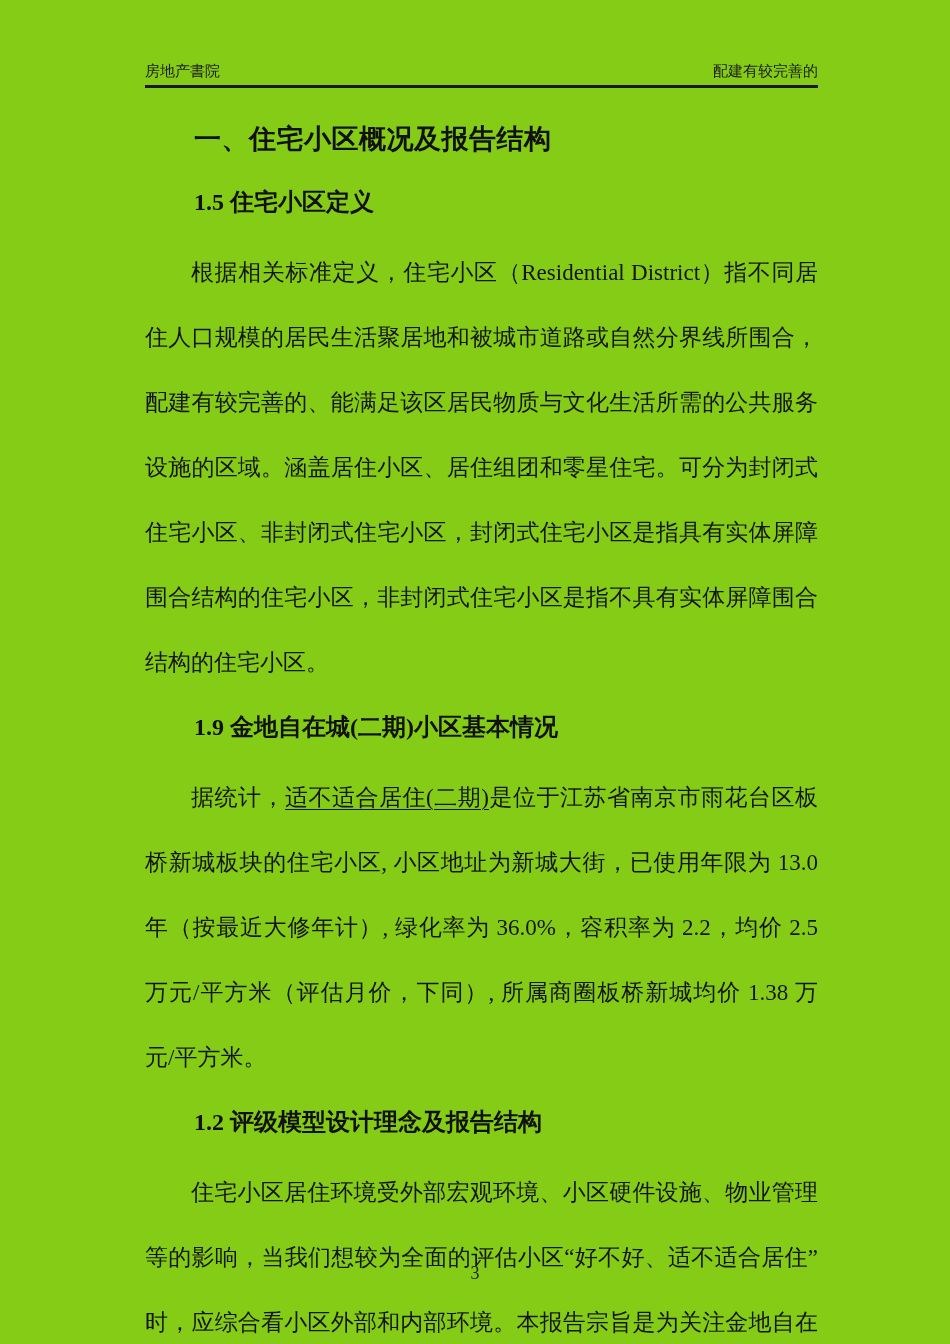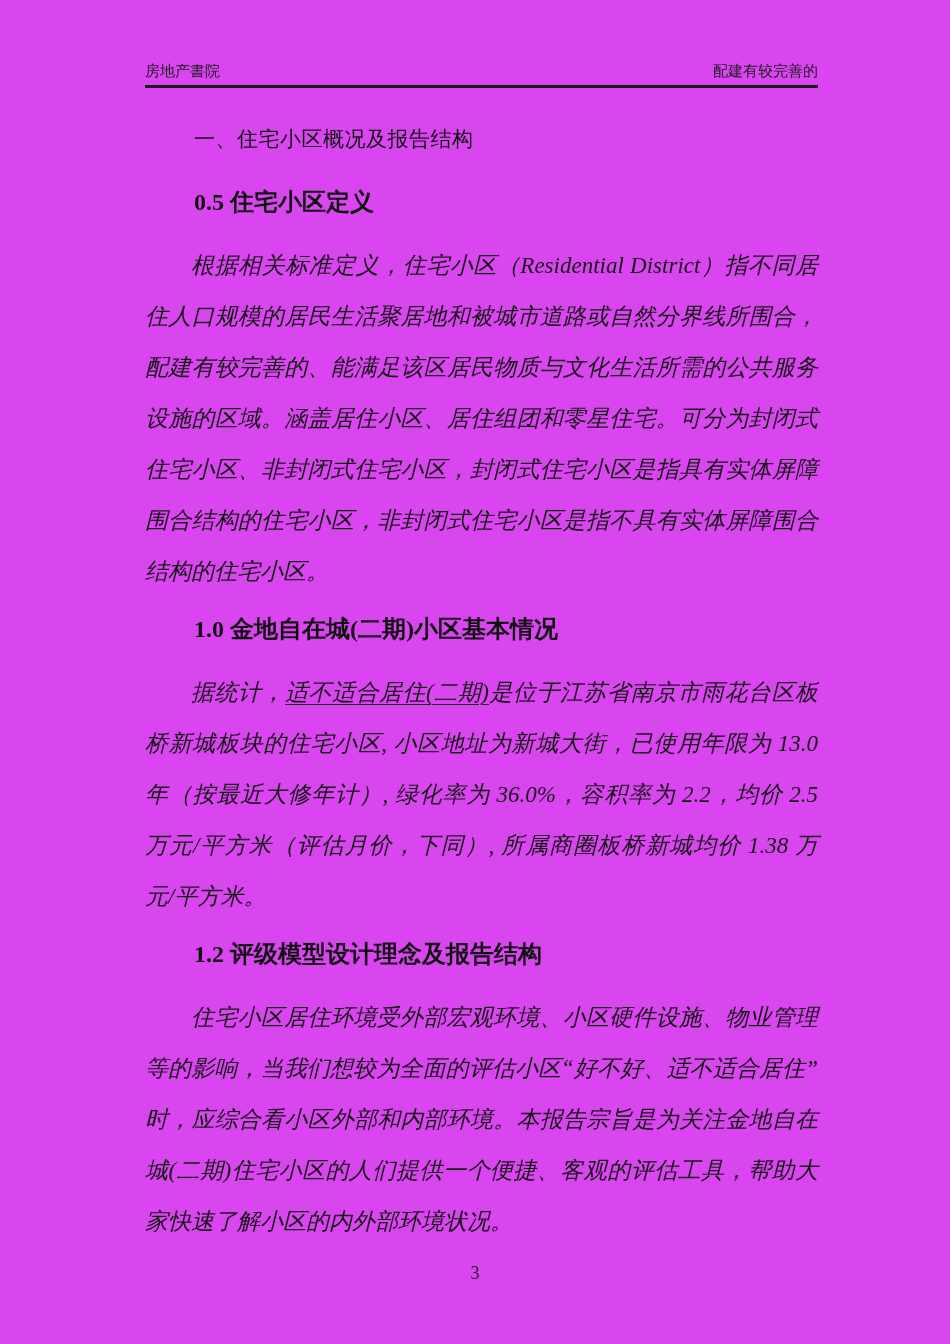--- a/index.html
+++ b/index.html
@@ -5,21 +5,21 @@
   html, body {
     margin: 0;
     padding: 0;
     background: #ffffff;
   }
   .page {
     position: relative;
     width: 950px;
     height: 1344px;
     margin: 0 auto;
-    background: #d946ef;
+    background: #84cc16;
     color: #111111;
     font-family: "Liberation Serif", "DejaVu Serif", serif;
     box-sizing: border-box;
     padding: 62px 132px 0 145px;
     overflow: hidden;
   }
   .hdr {
     display: flex;
     justify-content: space-between;
     align-items: flex-end;
@@ -27,43 +27,42 @@
     font-size: 15px;
     line-height: 18px;
     color: #1c1c1c;
   }
   .hdr-rule {
     height: 0;
     border-bottom: 3px solid #1a1a1a;
     margin-top: 5px;
   }
   h1.chapter {
-    font-size: 21px;
+    font-size: 27px;
     line-height: 30px;
-    font-weight: 400;
+    font-weight: 700;
     margin: 36px 0 0 49px;
     letter-spacing: 0.5px;
   }
   h2.sec {
     font-size: 24px;
     line-height: 27px;
     font-weight: 700;
     margin: 19px 0 0 49px;
   }
   h2.sec.first {
     margin-top: 35px;
   }
   p.body {
     margin: 24px 0 0 0;
     font-size: 23px;
-    line-height: 51px;
+    line-height: 65px;
     text-align: justify;
     text-indent: 2em;
     color: #161616;
-    font-style: italic;
   }
   .u {
     text-decoration: underline;
     text-decoration-thickness: 1px;
     text-underline-offset: 4px;
   }
   .footer {
     position: absolute;
     left: 0;
     bottom: 62px;
@@ -82,25 +81,25 @@
   <header class="hdr">
     <span>房地产書院</span>
     <span>配建有较完善的</span>
   </header>
   <div class="hdr-rule"></div>
 
   <main>
 
     <h1 class="chapter">一、住宅小区概况及报告结构</h1>
 
-    <h2 class="sec first">0.5 住宅小区定义</h2>
+    <h2 class="sec first">1.5 住宅小区定义</h2>
 
     <p class="body">根据相关标准定义，住宅小区（Residential District）指不同居住人口规模的居民生活聚居地和被城市道路或自然分界线所围合，配建有较完善的、能满足该区居民物质与文化生活所需的公共服务设施的区域。涵盖居住小区、居住组团和零星住宅。可分为封闭式住宅小区、非封闭式住宅小区，封闭式住宅小区是指具有实体屏障围合结构的住宅小区，非封闭式住宅小区是指不具有实体屏障围合结构的住宅小区。</p>
 
-    <h2 class="sec">1.0 金地自在城(二期)小区基本情况</h2>
+    <h2 class="sec">1.9 金地自在城(二期)小区基本情况</h2>
 
     <p class="body"><span>据统计，</span><span class="u">适不适合居住(二期)</span><span>是位于江苏省南京市雨花台区板桥新城板块的住宅小区, 小区地址为新城大街，已使用年限为 13.0 年（按最近大修年计）, 绿化率为 36.0%，容积率为 2.2，均价 2.5 万元/平方米（评估月价，下同）, 所属商圈板桥新城均价 1.38 万元/平方米。</span></p>
 
     <h2 class="sec">1.2 评级模型设计理念及报告结构</h2>
 
     <p class="body">住宅小区居住环境受外部宏观环境、小区硬件设施、物业管理等的影响，当我们想较为全面的评估小区“好不好、适不适合居住”时，应综合看小区外部和内部环境。本报告宗旨是为关注金地自在城(二期)住宅小区的人们提供一个便捷、客观的评估工具，帮助大家快速了解小区的内外部环境状况。</p>
 
   </main>
 
   <footer class="footer">

